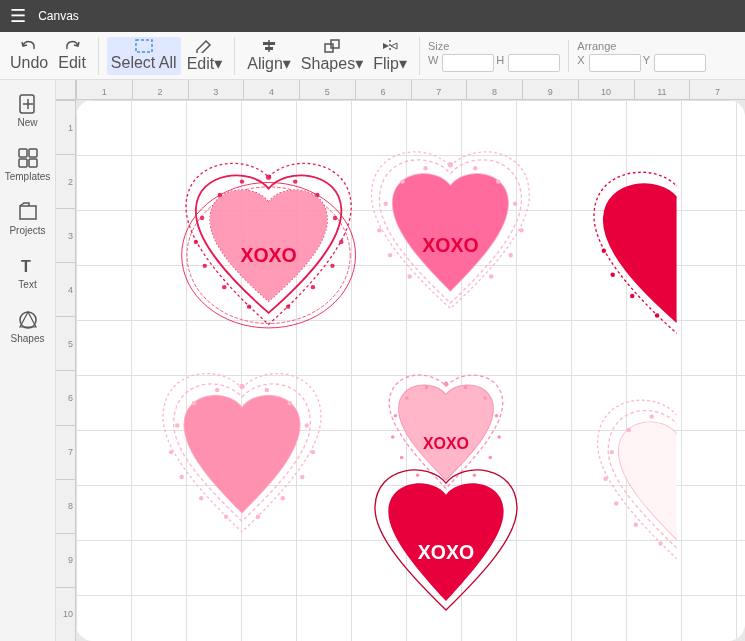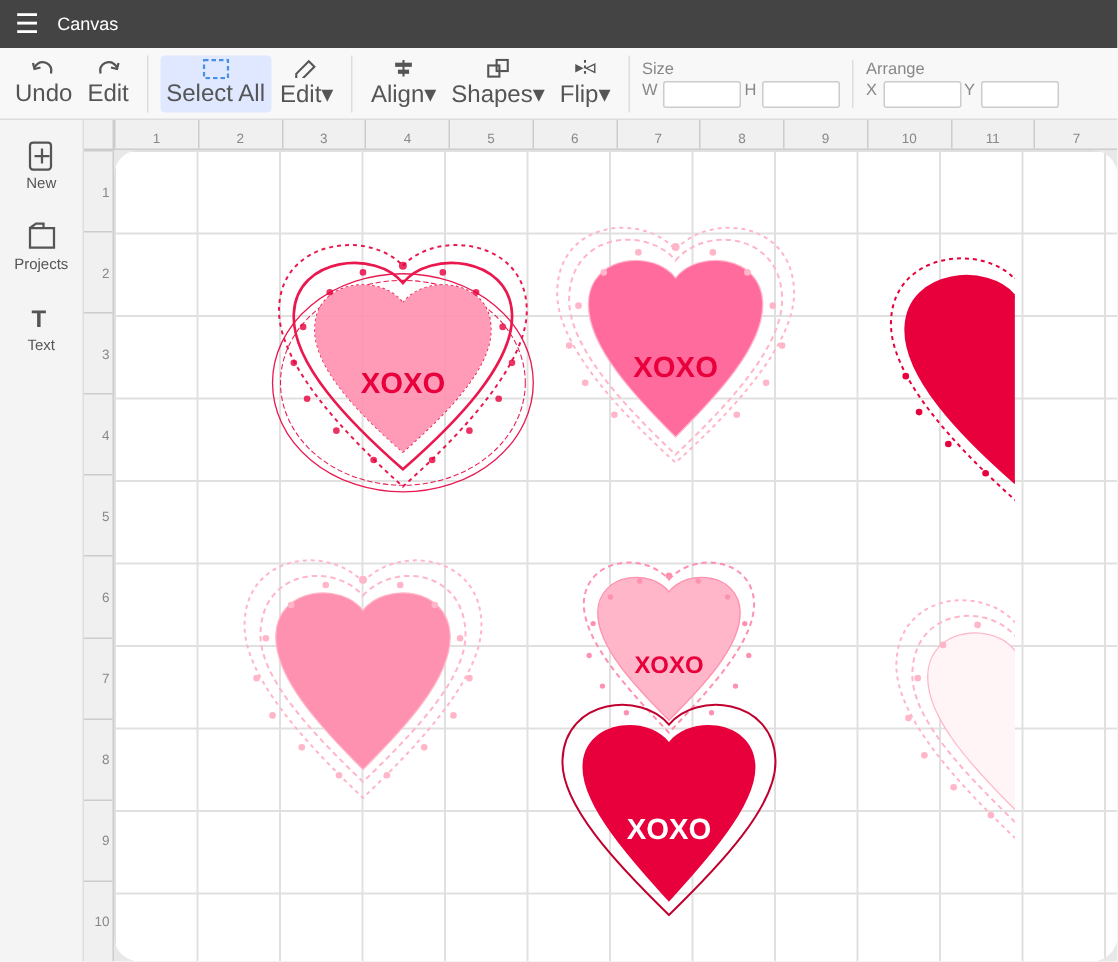--- a/index.html
+++ b/index.html
@@ -293,37 +293,53 @@
 
     <div class="sidebar-item">
       <svg width="22" height="22" viewBox="0 0 22 22">
         <rect x="3" y="2" width="14" height="18" rx="2" fill="none" stroke="#555" stroke-width="1.5"></rect>
         <line x1="11" y1="6" x2="11" y2="16" stroke="#555" stroke-width="1.5"></line>
         <line x1="6" y1="11" x2="16" y2="11" stroke="#555" stroke-width="1.5"></line>
       </svg>
       <span>New</span>
     </div>
 
+    <div class="sidebar-item">
+      <svg width="22" height="22" viewBox="0 0 22 22">
+        <rect x="2" y="2" width="8" height="8" rx="1" fill="none" stroke="#555" stroke-width="1.5"></rect>
+        <rect x="12" y="2" width="8" height="8" rx="1" fill="none" stroke="#555" stroke-width="1.5"></rect>
+        <rect x="2" y="12" width="8" height="8" rx="1" fill="none" stroke="#555" stroke-width="1.5"></rect>
+        <rect x="12" y="12" width="8" height="8" rx="1" fill="none" stroke="#555" stroke-width="1.5"></rect>
+      </svg>
+      <span>Templates</span>
+    </div>
 
     <div class="sidebar-item">
       <svg width="22" height="22" viewBox="0 0 22 22">
         <path d="M3 5 L19 5 L19 18 L3 18 Z" fill="none" stroke="#555" stroke-width="1.5"></path>
         <path d="M3 5 L7 2 L12 2 L12 5" fill="none" stroke="#555" stroke-width="1.5"></path>
       </svg>
       <span>Projects</span>
     </div>
 
 
     <div class="sidebar-item">
       <svg width="22" height="22" viewBox="0 0 22 22">
         <text x="4" y="17" font-size="16" font-weight="bold" fill="#555" font-family="Arial">T</text>
       </svg>
       <span>Text</span>
     </div>
 
+    <div class="sidebar-item">
+      <svg width="22" height="22" viewBox="0 0 22 22">
+        <circle cx="11" cy="11" r="8" fill="none" stroke="#555" stroke-width="1.5"></circle>
+        <polygon points="11,3 19,18 3,18" fill="none" stroke="#555" stroke-width="1.2"></polygon>
+      </svg>
+      <span>Shapes</span>
+    </div>
 
   </div>
 
   <div id="canvas-area">
 
     <div class="ruler-corner"></div>
 
     <div class="ruler-h">
       <div class="ruler-h-ticks">
         <div class="ruler-tick">1</div>

